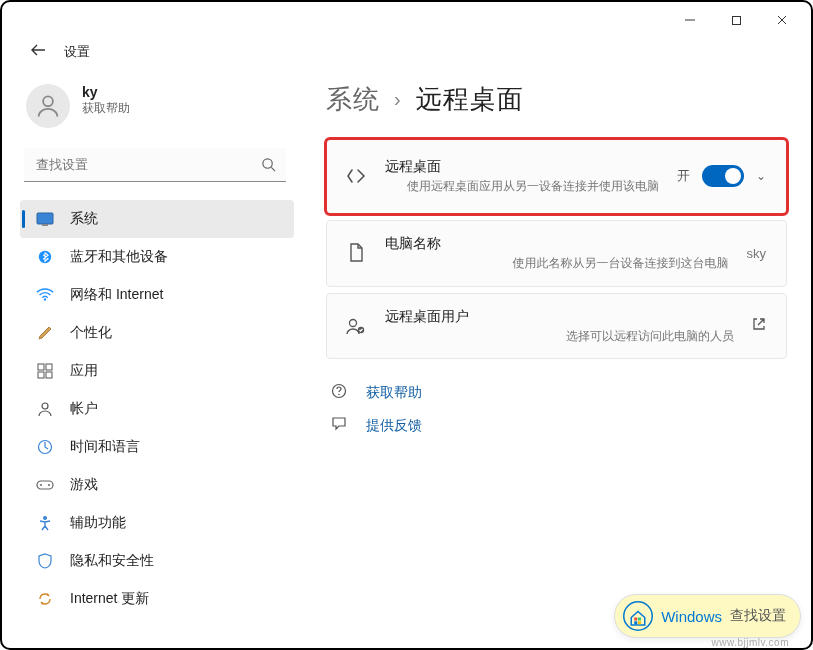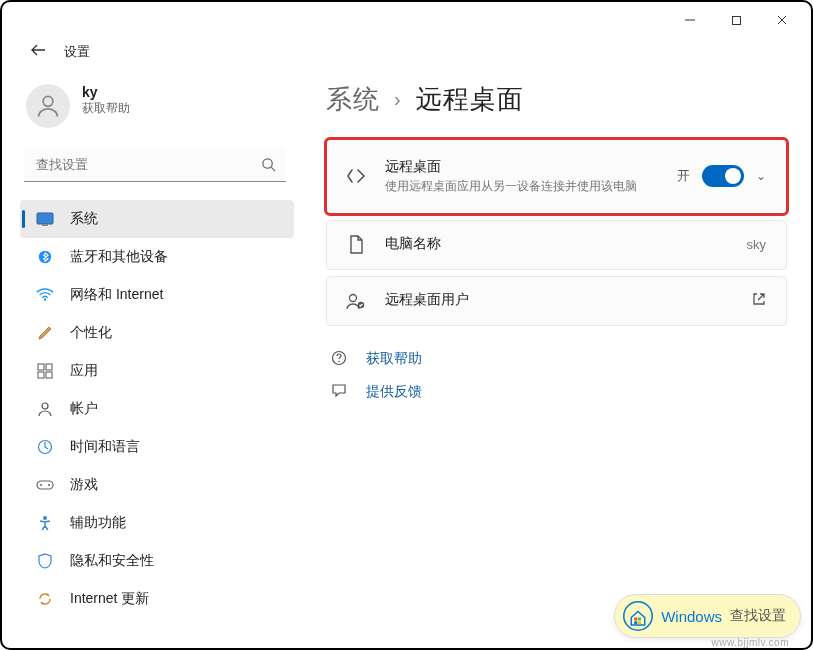--- a/index.html
+++ b/index.html
@@ -26,21 +26,21 @@
   .nav-icon { width: 18px; height: 18px; display: flex; align-items: center; justify-content: center; }
   .main { flex: 1; padding: 0 24px 0 24px; }
   .breadcrumb { display: flex; align-items: center; gap: 14px; font-size: 26px; letter-spacing: 1px; color: #222; margin-bottom: 22px; padding-top: 6px; }
   .bc-parent { color: #666; }
   .bc-sep { color: #888; font-size: 20px; }
   .card { background: #fbfbfb; border: 1px solid #e8e8e8; border-radius: 4px; padding: 14px 20px 14px 18px; display: flex; align-items: center; gap: 18px; margin-bottom: 6px; }
   .card.hl { outline: 3px solid #e03030; outline-offset: -1px; padding-top: 18px; padding-bottom: 18px; }
   .card-icon { width: 22px; display: flex; justify-content: center; color: #555; flex-shrink: 0; }
   .card-body { flex: 1; }
   .card-title { font-size: 14px; color: #222; margin-bottom: 2px; }
-  .card-desc { font-size: 12px; color: #767676; line-height: 1.4; }
+  .card-desc { font-size: 12px; color: #767676; line-height: 1.4; text-align: right; }
   .card-right { display: flex; align-items: center; gap: 12px; font-size: 13px; color: #555; }
   .toggle { width: 42px; height: 22px; border-radius: 11px; background: #0067c0; position: relative; }
   .toggle::after { content: ""; position: absolute; right: 3px; top: 3px; width: 16px; height: 16px; border-radius: 50%; background: #fff; }
   .chevron { color: #666; font-size: 12px; }
   .computer-val { color: #767676; font-size: 13px; }
   .open-icon { font-size: 14px; color: #555; }
   .links { margin-top: 24px; }
   .link-row { display: flex; align-items: center; gap: 18px; font-size: 14px; color: #115ea3; margin-bottom: 14px; cursor: pointer; padding-left: 4px; }
   .link-row .link-icon { color: #555; width: 18px; text-align: center; }
   .watermark { position: absolute; right: 10px; bottom: 10px; display: flex; align-items: center; gap: 8px; background: #fef9c3; border: 1px solid #ddd; border-radius: 22px; padding: 6px 14px 6px 8px; box-shadow: 0 2px 6px rgba(0,0,0,.08); }
@@ -235,37 +235,39 @@
 
     <div class="card">
       <div class="card-icon">
         <svg width="16" height="20" viewBox="0 0 16 20">
             <path d="M3 1h7l4 4v13H3z" fill="none" stroke="#555" stroke-width="1.4"></path>
             <path d="M10 1v4h4" fill="none" stroke="#555" stroke-width="1.4"></path>
           </svg>
       </div>
       <div class="card-body">
         <div class="card-title">电脑名称</div>
+        <div class="card-desc">使用此名称从另一台设备连接到这台电脑</div>
       </div>
       <div class="card-right">
         <span class="computer-val">sky</span>
       </div>
     </div>
 
     <div class="card">
       <div class="card-icon">
         <svg width="22" height="18" viewBox="0 0 22 18">
             <circle cx="8" cy="6" r="3.5" fill="none" stroke="#555" stroke-width="1.3"></circle>
             <path d="M2 17c0-3 3-5 6-5s6 2 6 5" fill="none" stroke="#555" stroke-width="1.3"></path>
             <circle cx="16" cy="13" r="3.2" fill="#555"></circle>
             <path d="M14.5 13l1 1 2-2" fill="none" stroke="#fff" stroke-width="1.3"></path>
           </svg>
       </div>
       <div class="card-body">
         <div class="card-title">远程桌面用户</div>
+        <div class="card-desc">选择可以远程访问此电脑的人员</div>
       </div>
       <div class="card-right">
         <span class="open-icon">
           <svg width="14" height="14" viewBox="0 0 14 14">
               <path d="M5 2H2v10h10V9M8 2h4v4M12 2L6 8" fill="none" stroke="#555" stroke-width="1.3"></path>
             </svg>
         </span>
       </div>
     </div>
 

